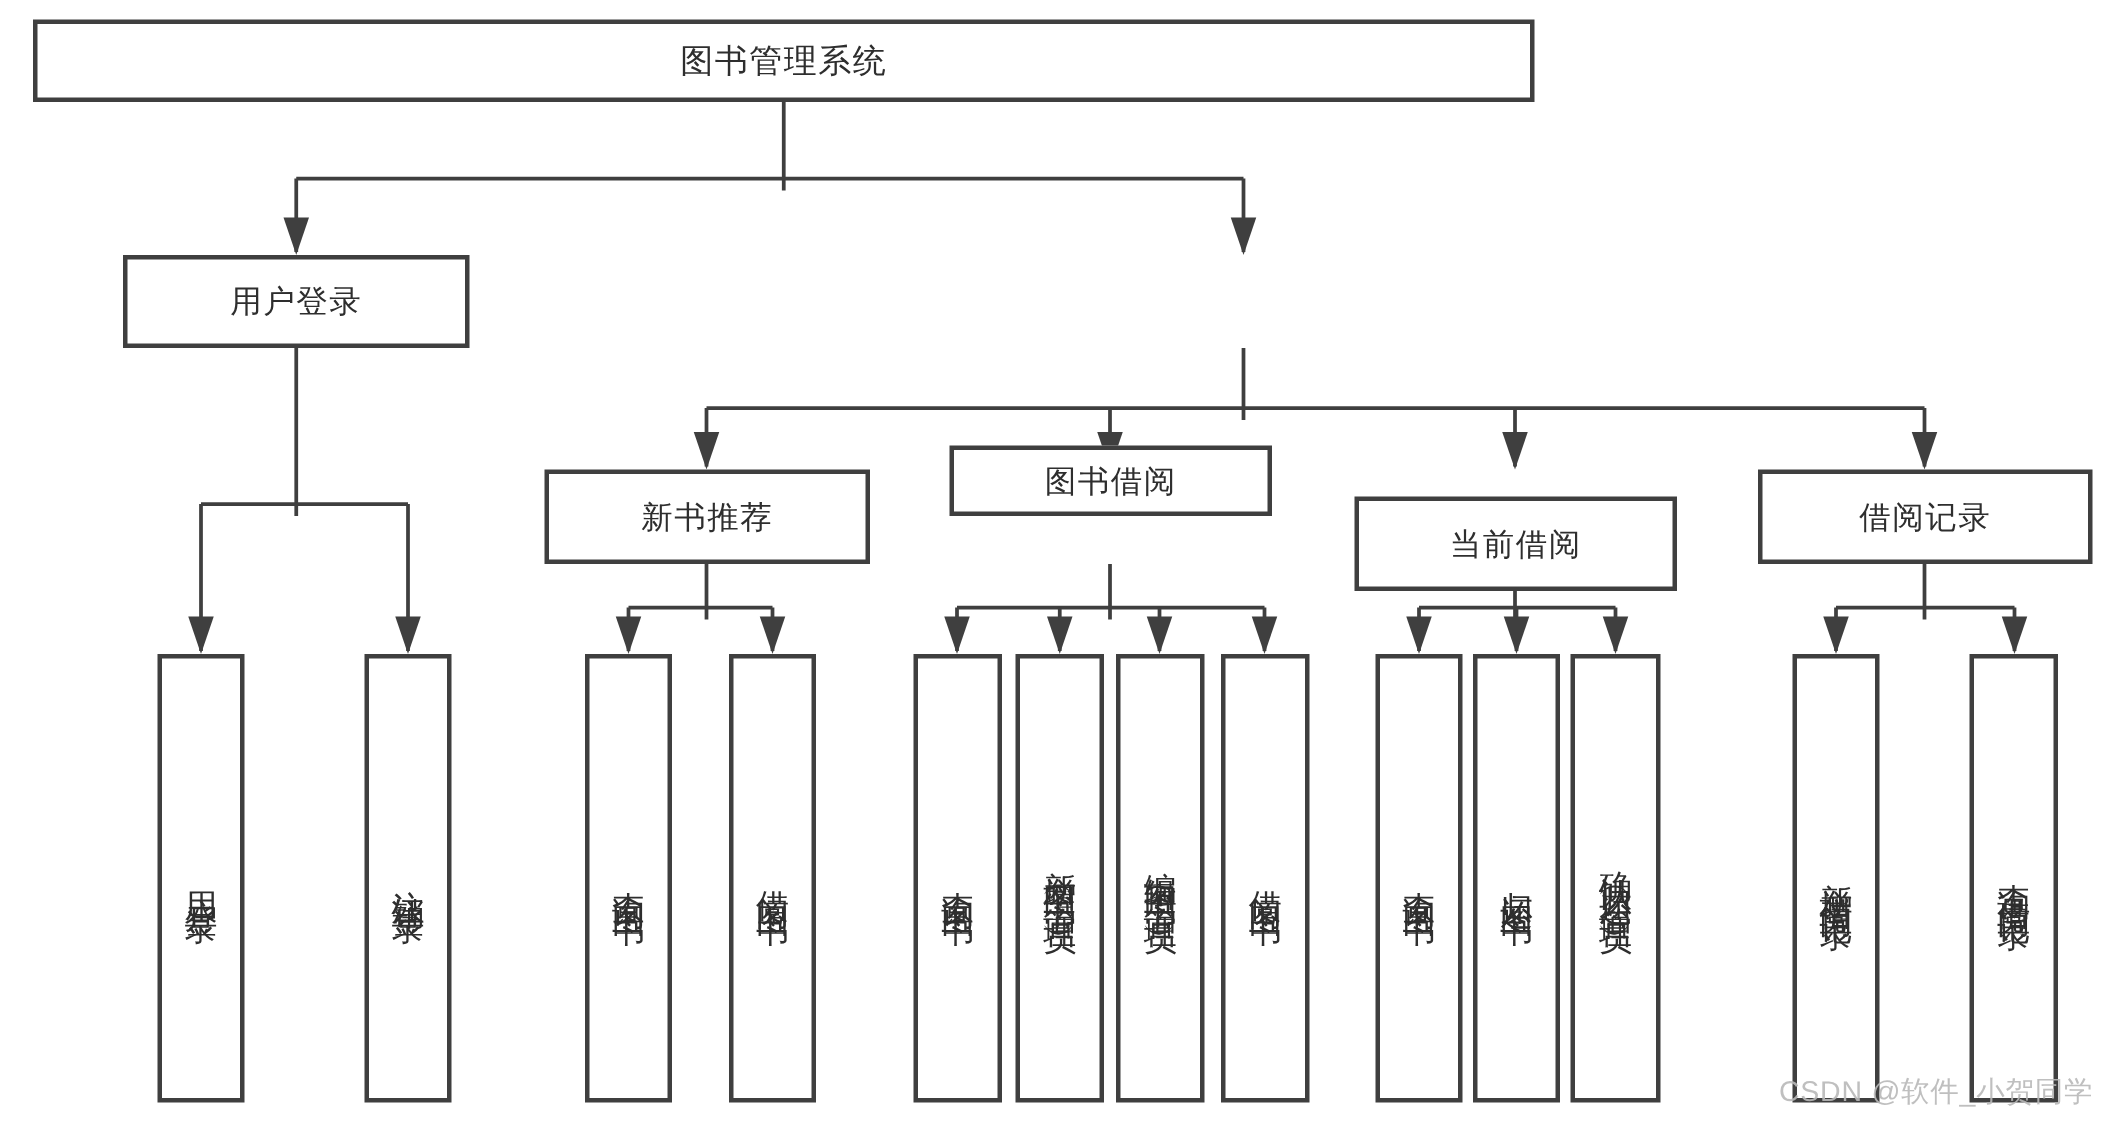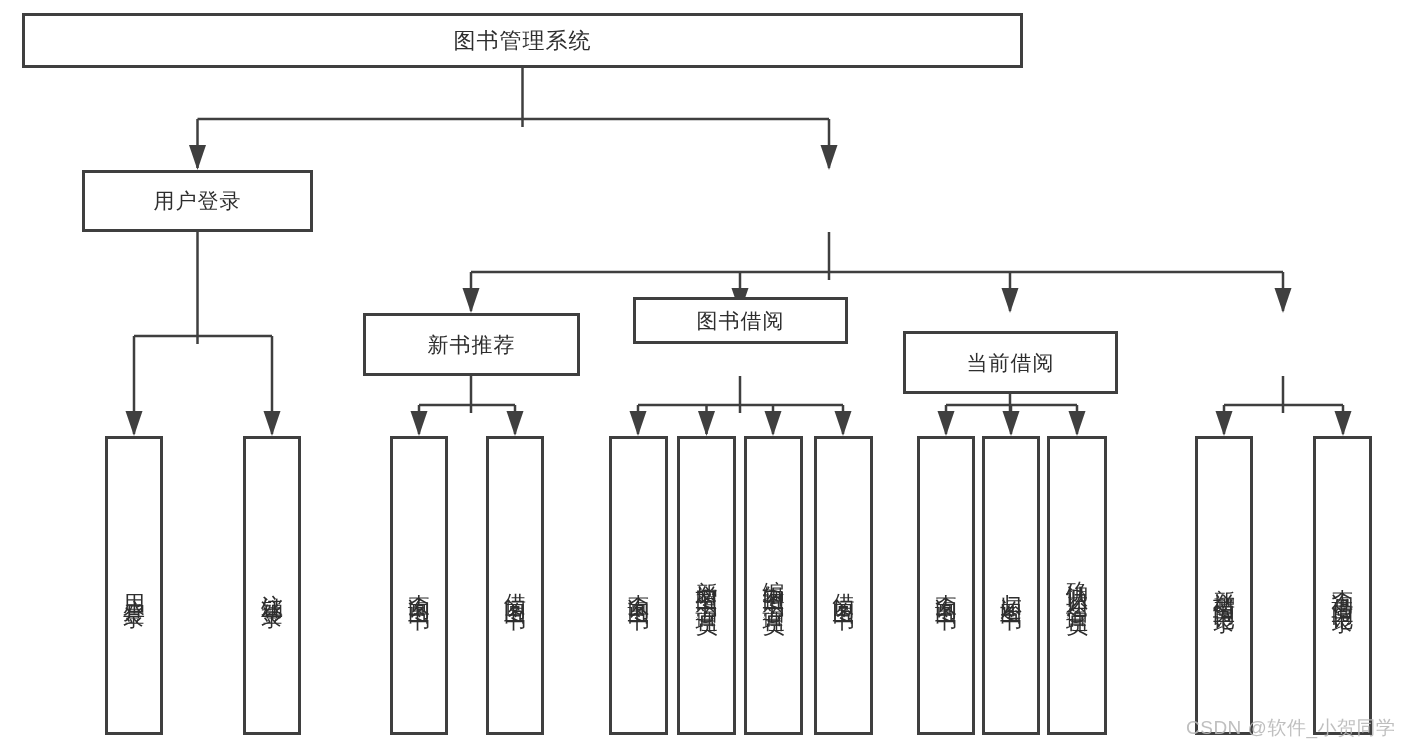--- a/index.html
+++ b/index.html
@@ -126,20 +126,23 @@
 
   <div class="box" style="left:363px;top:313px;width:217px;height:63px">
     <span class="hlabel">新书推荐</span>
   </div>
   <div class="box" style="left:633px;top:297px;width:215px;height:47px">
     <span class="hlabel">图书借阅</span>
   </div>
   <div class="box" style="left:903px;top:331px;width:215px;height:63px">
     <span class="hlabel">当前借阅</span>
   </div>
+  <div class="box" style="left:1172px;top:313px;width:223px;height:63px">
+    <span class="hlabel">借阅记录</span>
+  </div>
 
   <div class="box leaf" style="left:105px">
     <span class="vtext">用户登录</span>
   </div>
   <div class="box leaf" style="left:243px">
     <span class="vtext">注销登录</span>
   </div>
   <div class="box leaf" style="left:390px">
     <span class="vtext">查询图书</span>
   </div>

